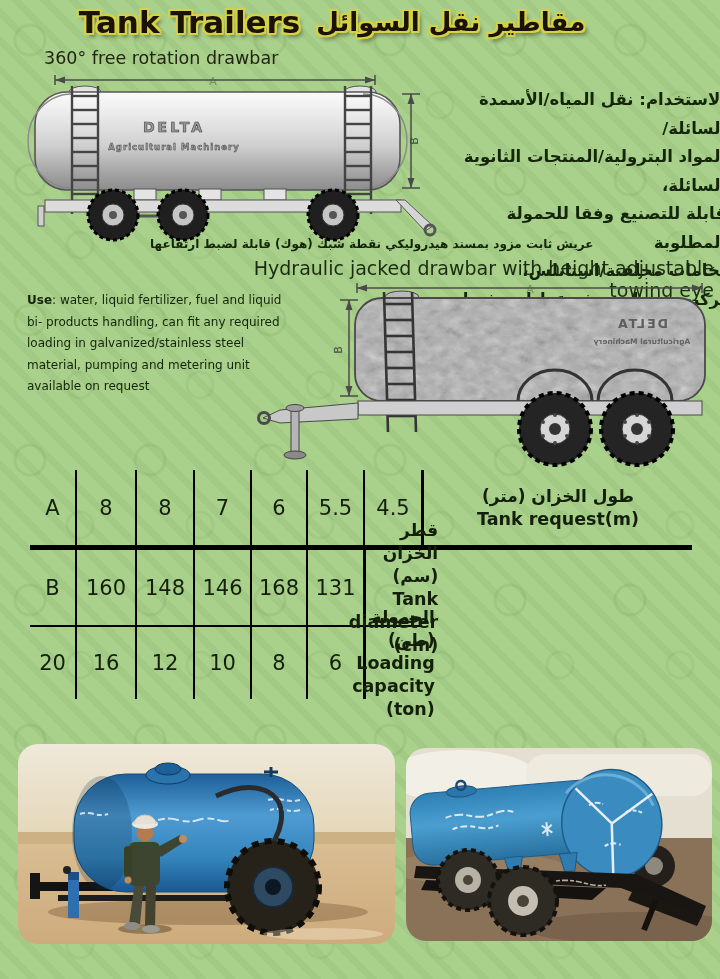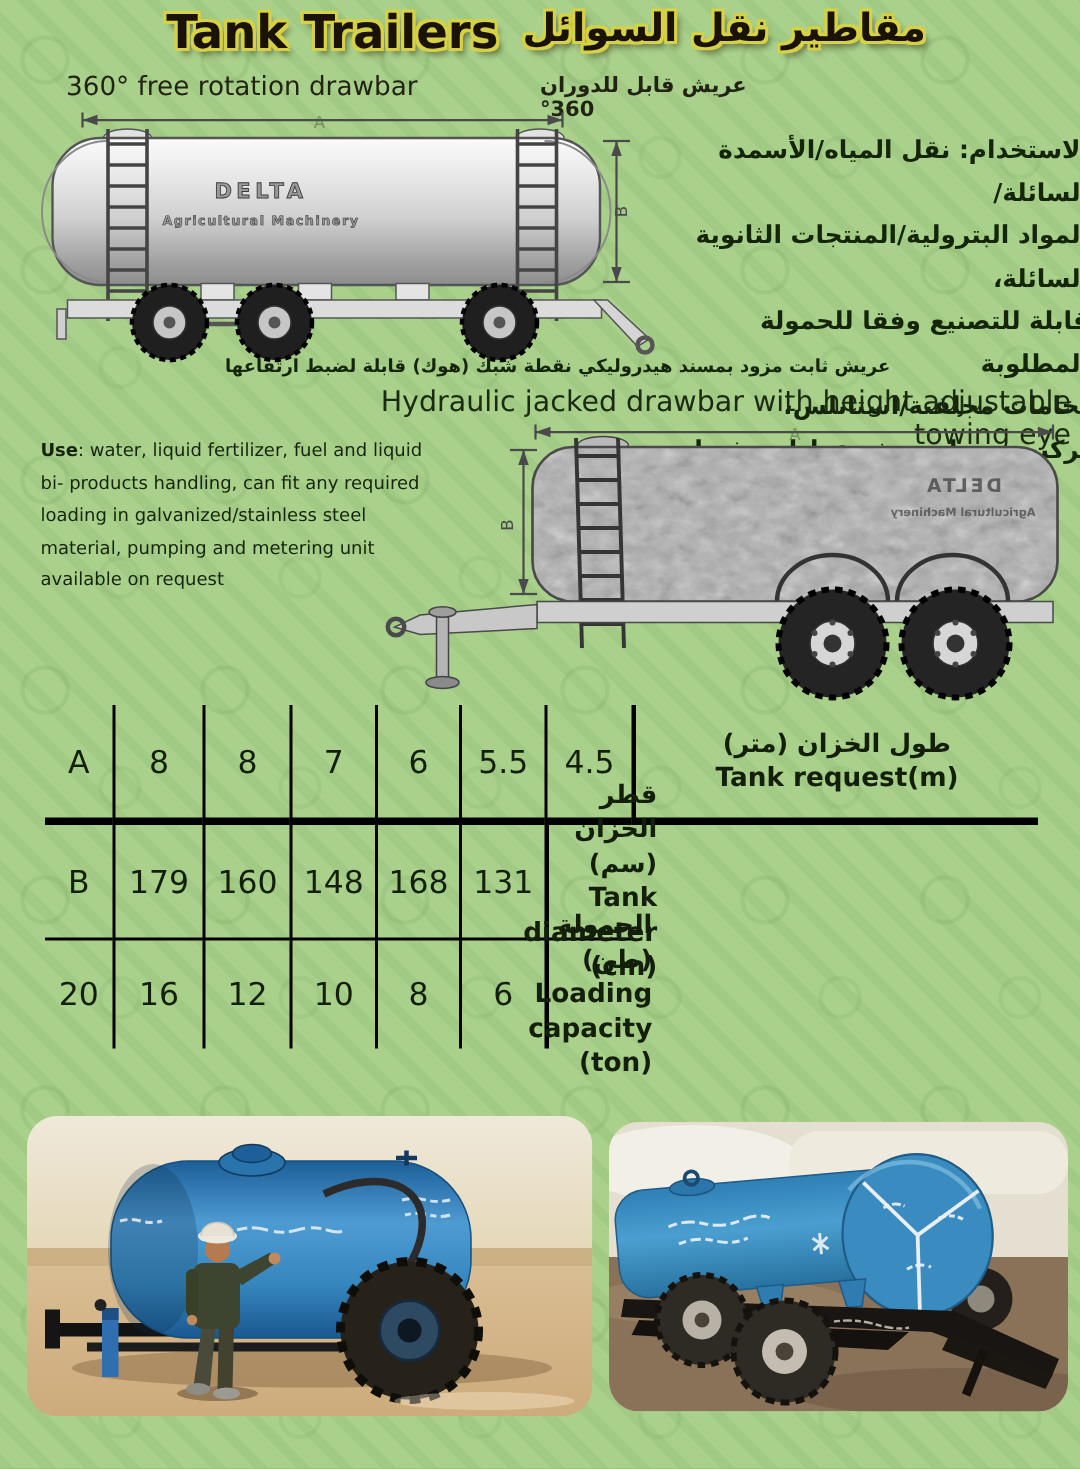--- a/index.html
+++ b/index.html
@@ -8,21 +8,21 @@
     font-family:"DejaVu Sans",sans-serif;color:#17260f;
     background-color:#a9d18c;
     background-image:
       repeating-linear-gradient(45deg, rgba(96,140,70,0.10) 0 7px, rgba(96,140,70,0) 7px 20px),
       radial-gradient(circle at 30px 40px, rgba(104,150,78,0) 13px, rgba(104,150,78,0.16) 14px 16px, rgba(104,150,78,0) 17px),
       radial-gradient(circle at 80px 105px, rgba(104,150,78,0) 11px, rgba(104,150,78,0.13) 12px 14px, rgba(104,150,78,0) 15px);
     background-size:auto,120px 140px,120px 140px;
   }
   .abs{position:absolute;}
   
-  .title-row{top:4px;left:0;width:664px;display:flex;justify-content:center;align-items:flex-start;gap:16px;padding-left:32px;}
+  .title-row{top:4px;left:0;width:664px;display:flex;justify-content:center;align-items:center;gap:16px;}
   .title-en{font-size:31px;font-weight:bold;color:#1a1305;
     text-shadow:-2px -2px 0 #d6d145,2px -2px 0 #d6d145,-2px 2px 0 #d6d145,2px 2px 0 #d6d145,
     -2px 0 0 #d6d145,2px 0 0 #d6d145,0 -2px 0 #d6d145,0 2px 0 #d6d145,3px 4px 4px rgba(40,30,0,.55);}
   .title-ar{font-size:26px;font-weight:bold;color:#1a1305;direction:rtl;
     text-shadow:-2px -2px 0 #d6d145,2px -2px 0 #d6d145,-2px 2px 0 #d6d145,2px 2px 0 #d6d145,
     -2px 0 0 #d6d145,2px 0 0 #d6d145,0 -2px 0 #d6d145,0 2px 0 #d6d145,3px 4px 4px rgba(40,30,0,.55);}
   
   .rot-en{top:48px;left:44px;font-size:17.5px;color:#232313;}
   .rot-ar{top:49px;left:360px;width:142px;font-size:14px;font-weight:bold;direction:rtl;text-align:left;color:#232313;}
   
@@ -58,21 +58,20 @@
 <body>
 
 <div id="page">
 
   <div class="abs title-row">
     <span class="title-en">Tank Trailers</span>
     <span class="title-ar">مقاطير نقل السوائل</span>
   </div>
 
   <div class="abs rot-en">360° free rotation drawbar</div>
-  <div class="abs rot-ar">عريش قابل للدوران 360°</div>
 
   <svg class="abs" style="left:8px;top:72px;" width="430" height="170" viewBox="0 0 430 170">
     <defs>
       <linearGradient id="silver" x1="0" y1="0" x2="0" y2="1">
         <stop offset="0" stop-color="#fbfbfb"></stop>
           <stop offset="0.25" stop-color="#e9e9e9"></stop>
         <stop offset="0.55" stop-color="#cfcfcf"></stop>
           <stop offset="0.85" stop-color="#a0a0a0"></stop>
         <stop offset="1" stop-color="#8d8d8d"></stop>
       </linearGradient>
@@ -295,23 +294,23 @@
     <div class="cell vl hb1">5.5</div>
     <div class="cell vl hb1">4.5</div>
     <div class="cell vlt hb1">
       <div class="lab">
         <span class="ar">طول الخزان (متر)</span>
         <span class="en">Tank request(m)</span>
       </div>
     </div>
 
     <div class="cell hb2">B</div>
-    <div class="cell vl hb2">179</div>
     <div class="cell vl hb2">160</div>
     <div class="cell vl hb2">148</div>
+    <div class="cell vl hb2">146</div>
     <div class="cell vl hb2">168</div>
     <div class="cell vl hb2">131</div>
     <div class="cell vlt hb2">
       <div class="lab">
         <span class="ar">قطر الخزان (سم)</span>
         <span class="en">Tank diameter (cm)</span>
       </div>
     </div>
 
     <div class="cell"></div>

